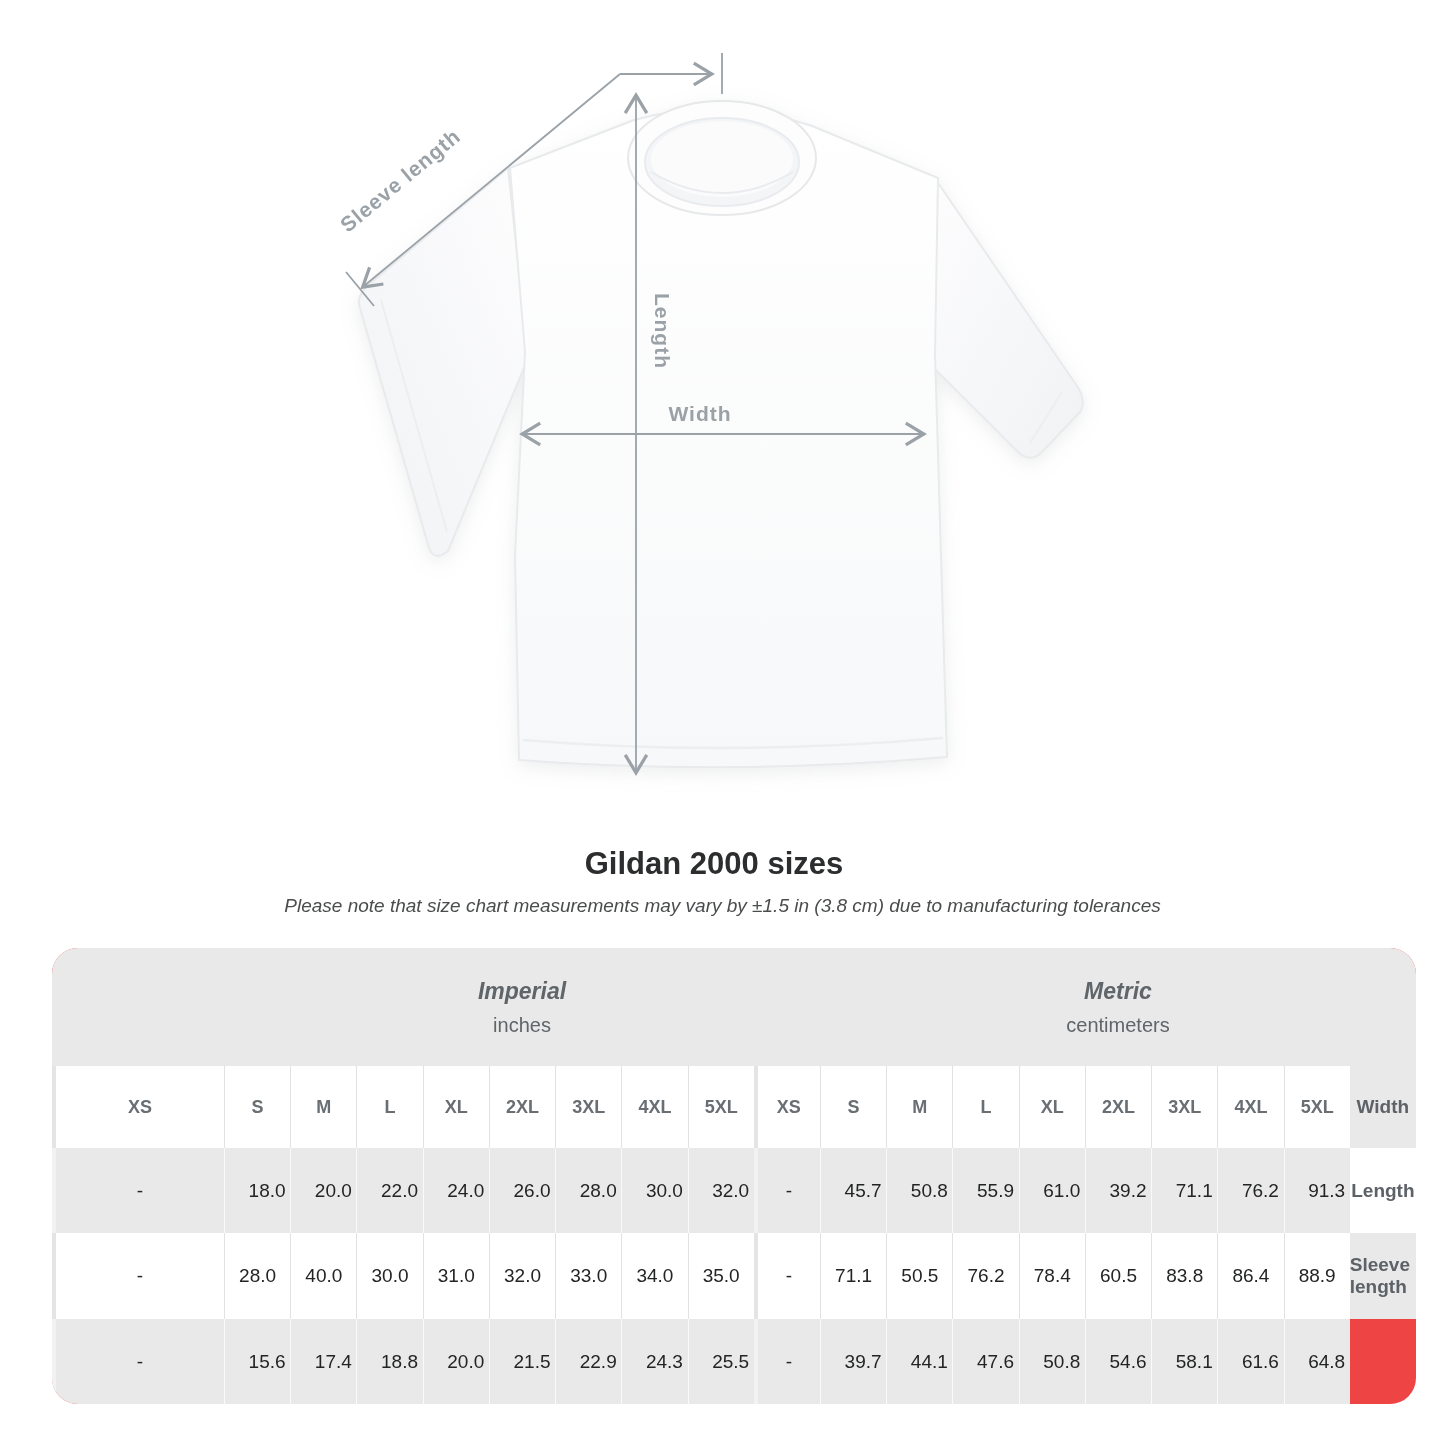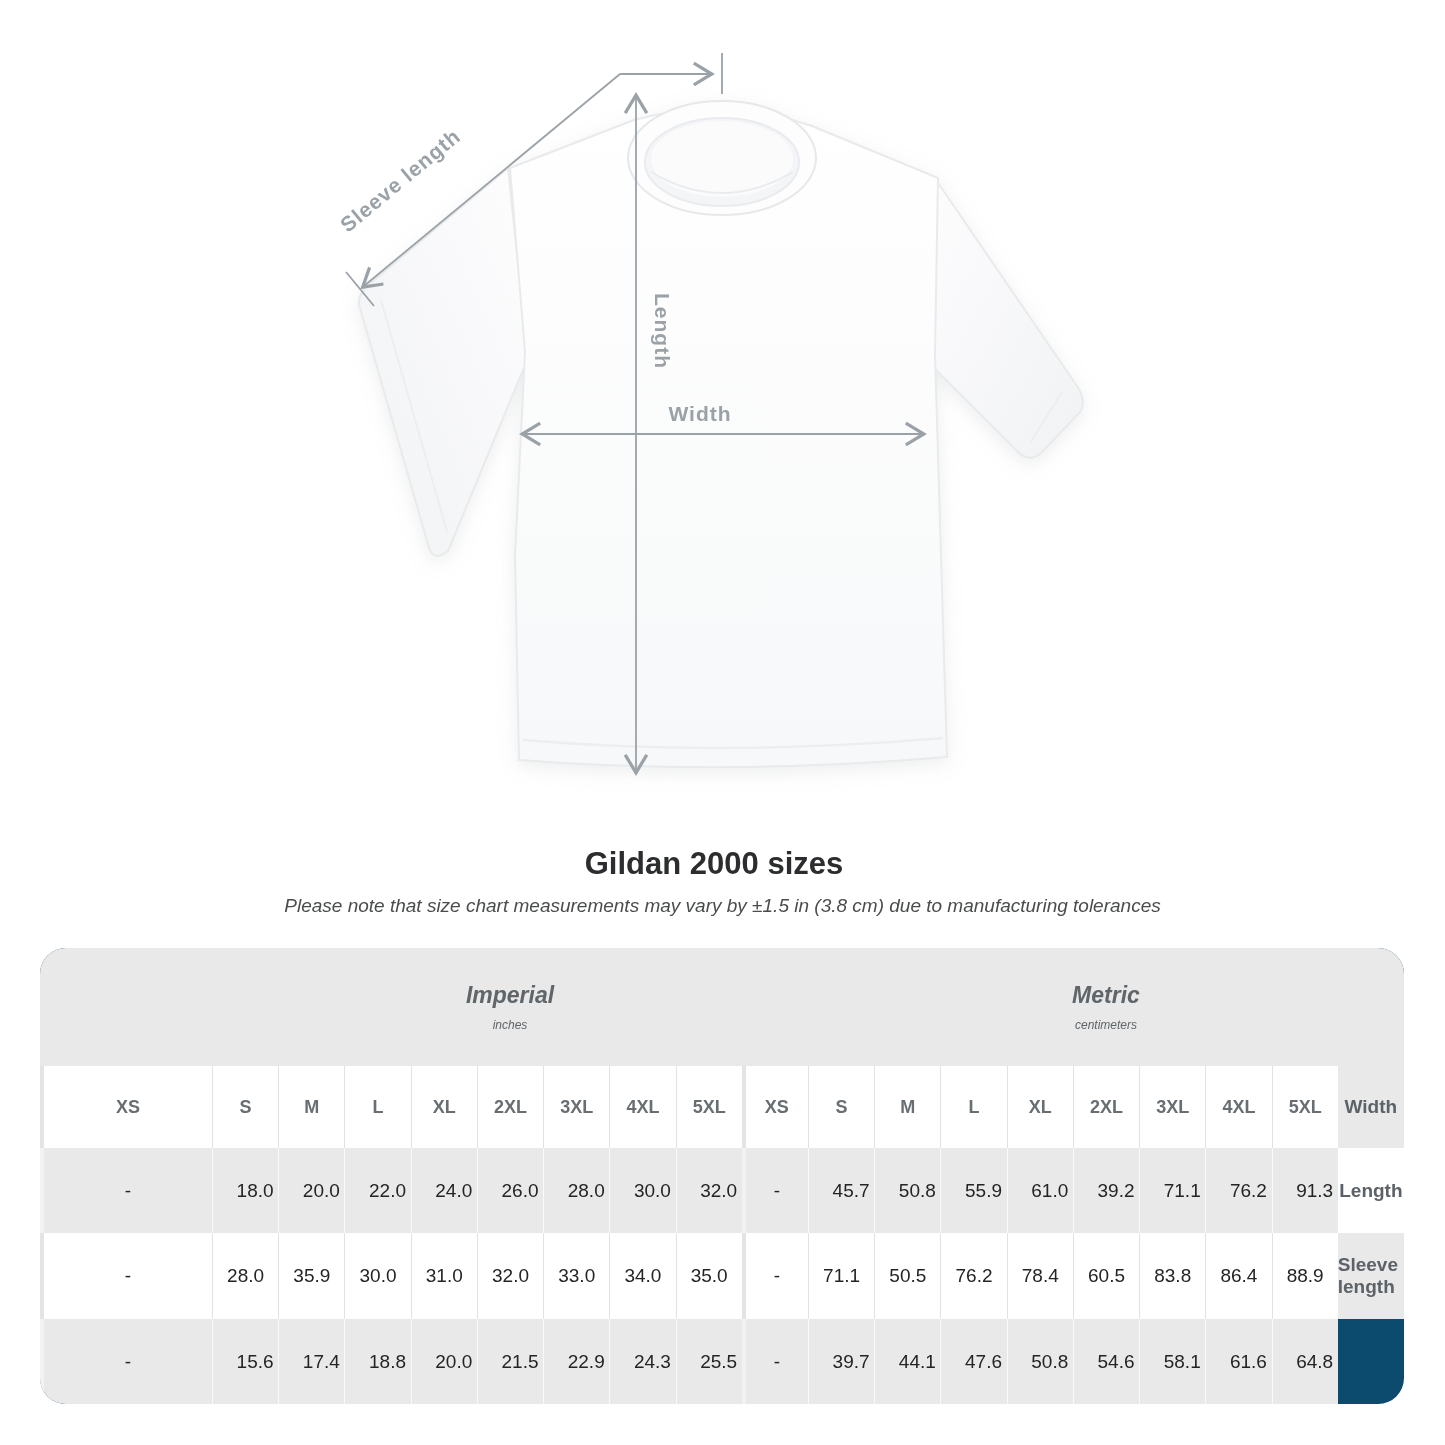--- a/index.html
+++ b/index.html
@@ -11,31 +11,31 @@
   .figure-wrap svg { display:block; }
   .dim-label { fill:#9aa2a8; font-weight:bold; font-size:21px; letter-spacing:1px; }
 
   
   .title { position:absolute; left:0; top:846px; width:1428px; text-align:center;
            font-size:31px; font-weight:bold; color:#2c2d2e; }
   .subtitle { position:absolute; left:0; top:895px; width:1445px; text-align:center;
               font-size:19px; font-style:italic; color:#4a4c4d; }
 
   
-  .size-table { position:absolute; left:40px; top:948px; width:1364px;
+  .size-table { position:absolute; left:52px; top:948px; width:1364px;
                 display:grid; grid-template-columns:172px repeat(18, 1fr);
                 grid-template-rows:118px 82px 85px 86px 85px;
-                border-radius:26px; overflow:hidden; background:#0c4a6e; }
+                border-radius:26px; overflow:hidden; background:#ef4444; }
   .cell { display:flex; align-items:center; justify-content:center; }
   .band { background:#e9e9e9; flex-direction:column; gap:9px; }
   .band-corner { grid-column:1; background:#e9e9e9; }
   .band-imperial { grid-column:2 / span 9; }
   .band-metric  { grid-column:11 / span 9; }
   .band-title { font-size:23px; font-weight:bold; font-style:italic; color:#5f6569; }
-  .band-unit  { font-size:12px; font-style:italic; color:#5f6569; }
+  .band-unit  { font-size:20px; color:#5f6569; }
 
   .hdr  { background:#ffffff; font-size:18px; font-weight:bold; color:#686e72; }
   .rowlabel { font-size:19px; font-weight:bold; color:#5c6267; }
   .val  { font-size:19px; color:#232425; }
 
   .row-gray  { background:#e9e9e9; }
   .row-white { background:#ffffff; }
 
   
   .dv-w  { border-left:1px solid #e2e2e2; }   
@@ -153,21 +153,21 @@
     <div class="cell row-gray val dv-g">55.9</div>
     <div class="cell row-gray val dv-g">61.0</div>
     <div class="cell row-gray val dv-g">39.2</div>
     <div class="cell row-gray val dv-g">71.1</div>
     <div class="cell row-gray val dv-g">76.2</div>
     <div class="cell row-gray val dv-g">91.3</div>
 
     <div class="cell row-white rowlabel">Length</div>
     <div class="cell row-white val dvt-w">-</div>
     <div class="cell row-white val dv-w">28.0</div>
-    <div class="cell row-white val dv-w">35.9</div>
+    <div class="cell row-white val dv-w">40.0</div>
     <div class="cell row-white val dv-w">30.0</div>
     <div class="cell row-white val dv-w">31.0</div>
     <div class="cell row-white val dv-w">32.0</div>
     <div class="cell row-white val dv-w">33.0</div>
     <div class="cell row-white val dv-w">34.0</div>
     <div class="cell row-white val dv-w">35.0</div>
     <div class="cell row-white val dvt-w">-</div>
     <div class="cell row-white val dv-w">71.1</div>
     <div class="cell row-white val dv-w">50.5</div>
     <div class="cell row-white val dv-w">76.2</div>

